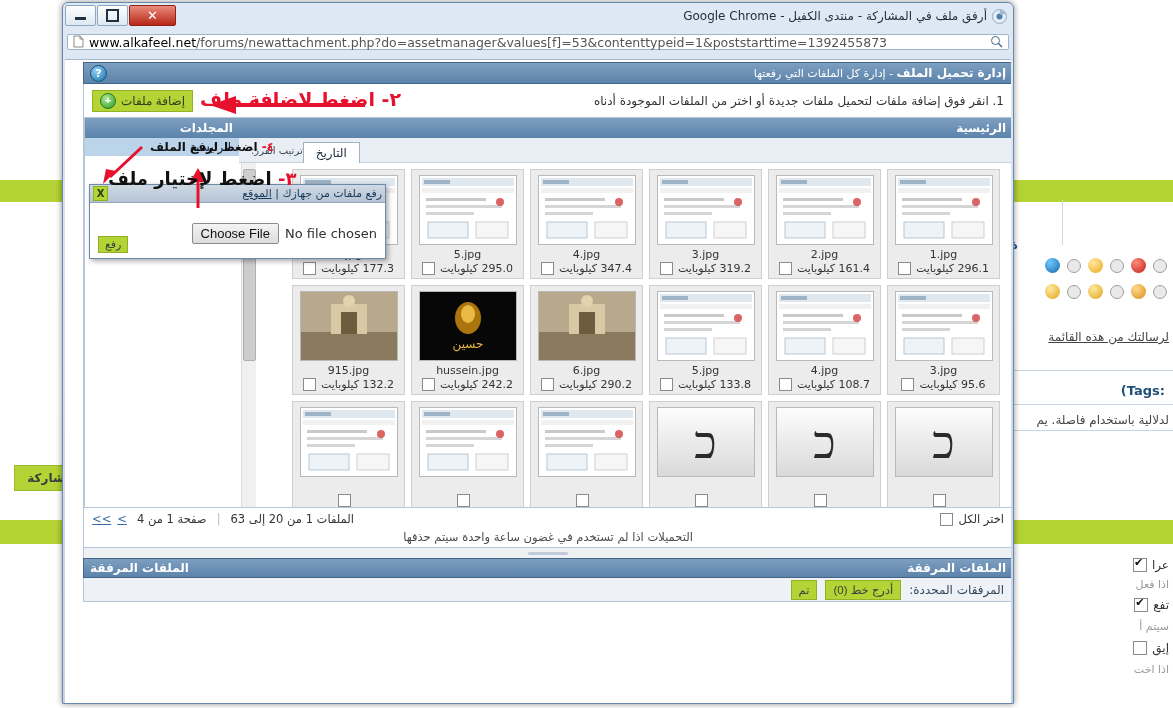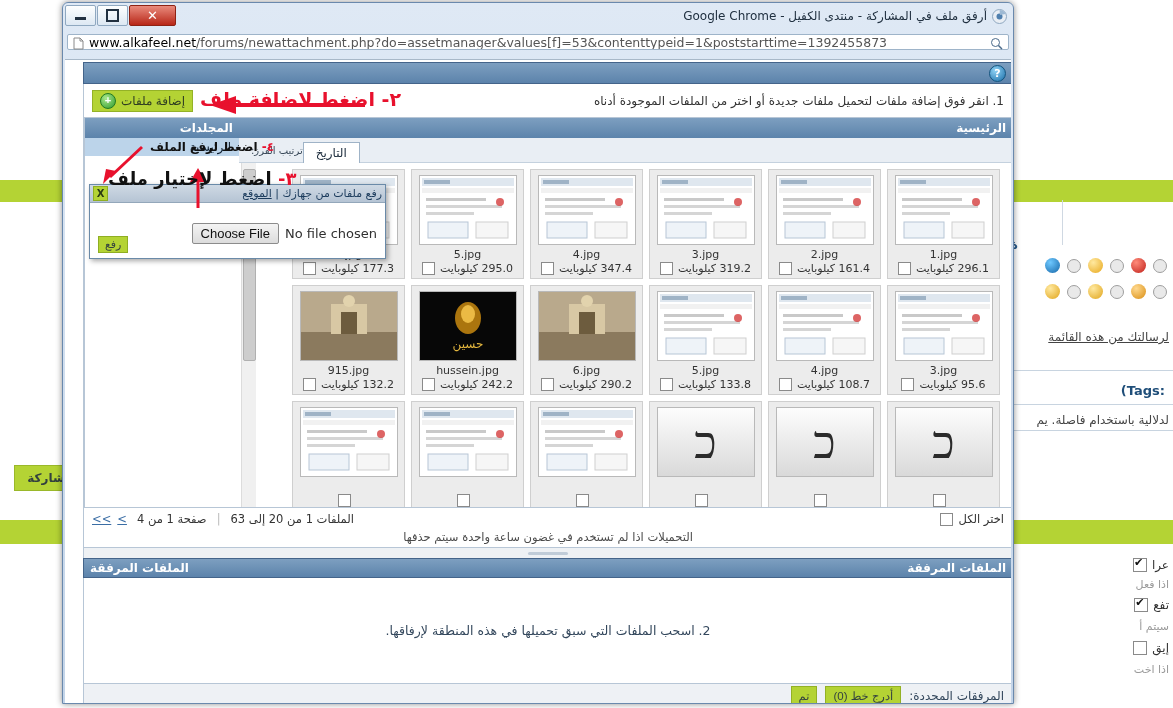--- a/index.html
+++ b/index.html
@@ -47,21 +47,21 @@
   #title-text{font-size:12px;color:#203040;white-space:nowrap;direction:rtl;}
   #win-controls{position:absolute;left:2px;top:2px;display:flex;gap:1px;direction:ltr;}
   .wc{width:29px;height:19px;border:1px solid #8fa8c0;border-radius:2px;
       background:linear-gradient(#fdfefe,#dde8f3);display:flex;align-items:center;justify-content:center;}
   .wc.close{width:45px;background:linear-gradient(#e98b7d,#b82617);border-color:#8e2214;}
   .wc .glyph{font-size:11px;color:#213040;line-height:1;}
   .wc.close .glyph{color:#fff;font-weight:bold;font-size:13px;}
   #omnibox-wrap{margin:0 4px;height:26px;display:flex;align-items:center;}
   #omnibox{
     flex:1;height:16px;background:#fff;border:1px solid #9eb4c9;border-radius:2px;
-    display:flex;gap:5px;padding:0 5px;direction:ltr;box-sizing:border-box;
+    display:flex;align-items:center;gap:5px;padding:0 5px;direction:ltr;box-sizing:border-box;
   }
   #omni-url{font-size:12.5px;color:#111;white-space:nowrap;overflow:hidden;}
   #omni-url .dom{color:#000;}
   #omni-url .rest{color:#555;}
   #page-viewport{
     position:absolute;left:2px;top:56px;width:946px;height:644px;background:#fff;
     border-top:1px solid #a8b8c8;box-sizing:border-box;overflow:hidden;
   }
 
   
@@ -263,20 +263,21 @@
             <line x1="8.5" y1="8.5" x2="12" y2="12" stroke="#4a6a8a" stroke-width="1.5"></line>
           </svg>
       </span>
     </div>
   </div>
 
   <div id="page-viewport">
     <div id="am-root">
 
       <div class="am-header">
+        <span class="ttl"><span>إدارة تحميل الملف</span><span class="sub"> - إدارة كل الملفات التي رفعتها</span></span>
         <span class="help-icon">?</span>
       </div>
 
       <div id="am-instr-row">
         <span id="instr-1">1. انقر فوق إضافة ملفات لتحميل ملفات جديدة أو اختر من الملفات الموجودة أدناه</span>
         <button id="add-files-btn">
           <span>إضافة ملفات</span>
           <span class="plus-icon">+</span>
         </button>
       </div>
@@ -626,23 +627,20 @@
       </div>
 
       <div id="am-sep">
           <span class="grip"></span>
         </div>
 
       <div id="attached-head">
         <span>الملفات المرفقة</span>
         <span>الملفات المرفقة</span>
       </div>
-      <div id="dropzone">
-        <span class="txt">2. اسحب الملفات التي سبق تحميلها في هذه المنطقة لإرفاقها.</span>
-      </div>
 
       <div id="am-footer">
         <span id="footer-label">المرفقات المحددة:</span>
         <button class="green-btn">أدرج خط (0)</button>
         <button class="green-btn">تم</button>
       </div>
 
       <div id="upload-popup">
         <div id="popup-head">
           <span class="tabs"><span>رفع ملفات من جهازك</span> <span>|</span> <u>الموقع</u></span>

